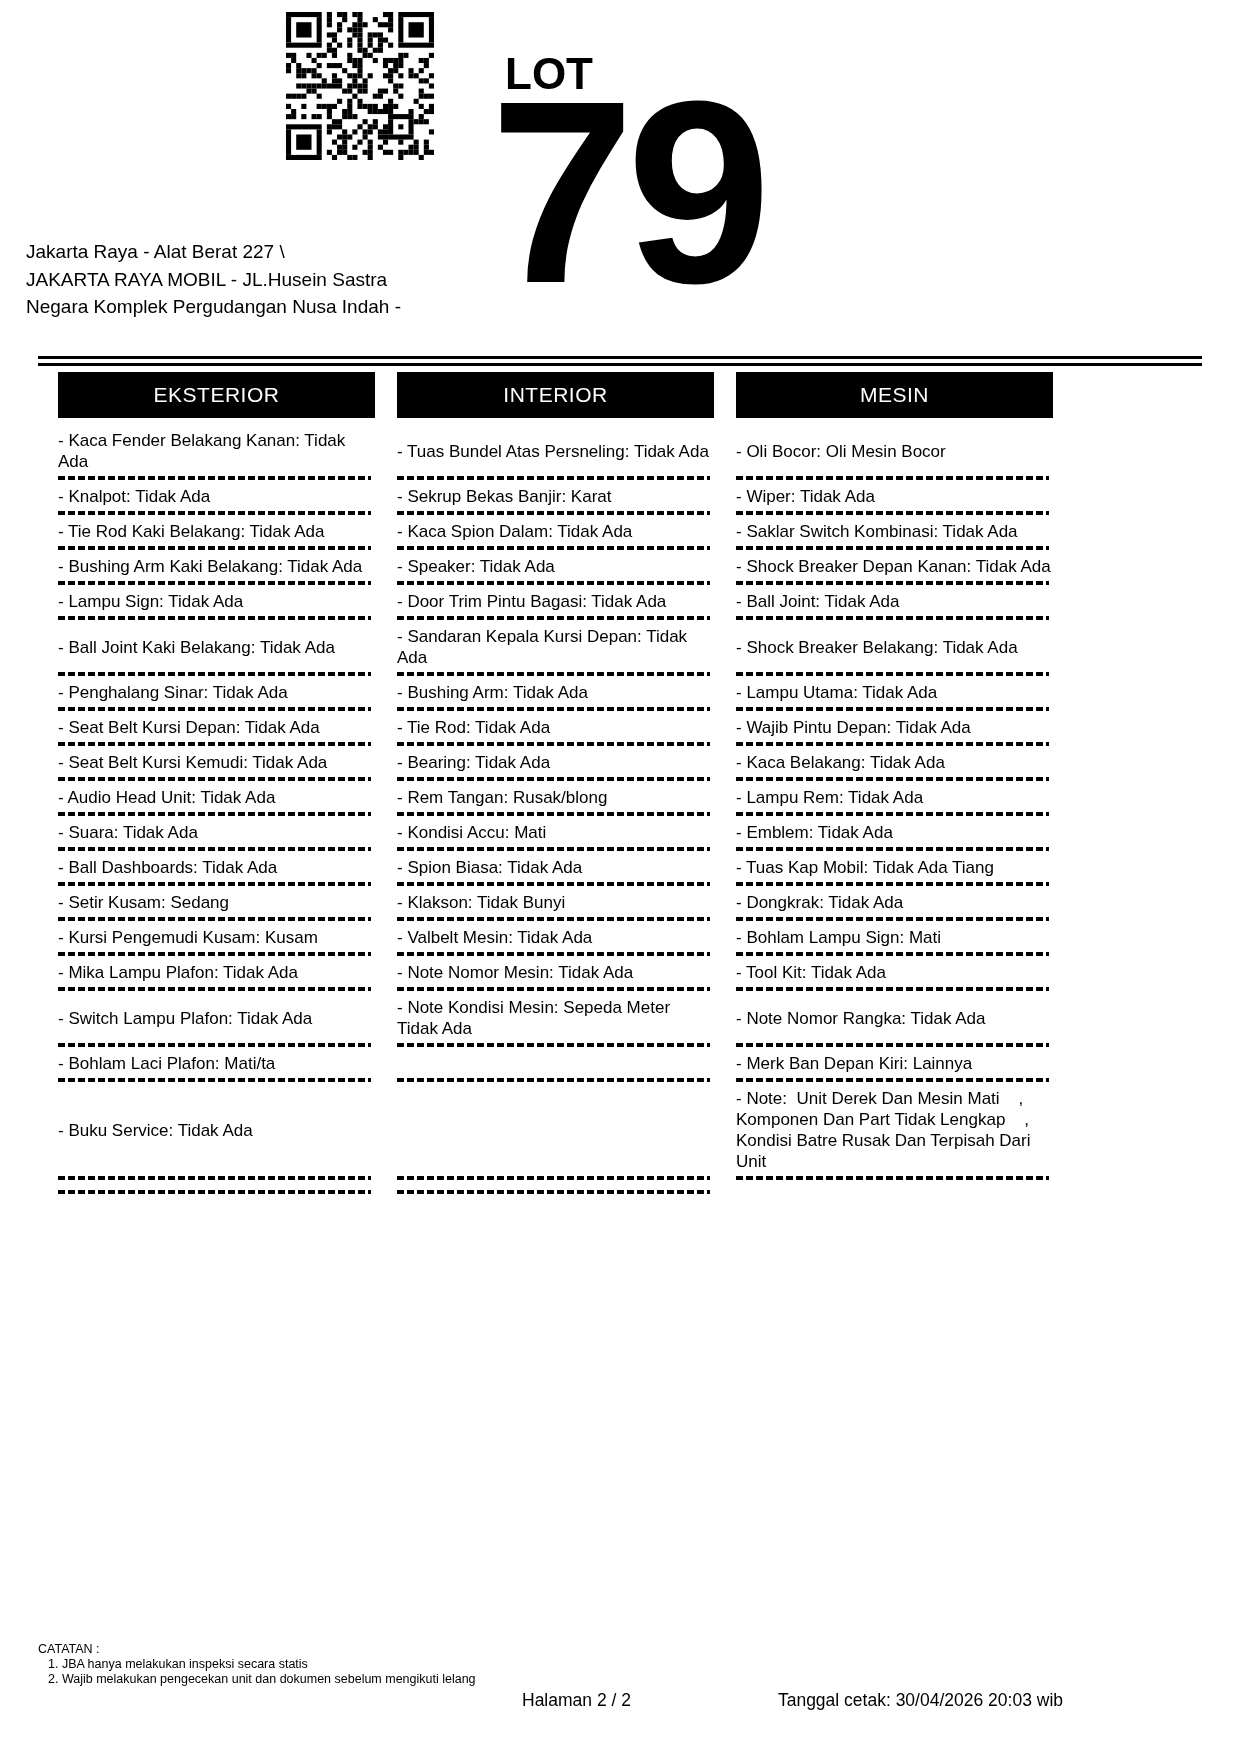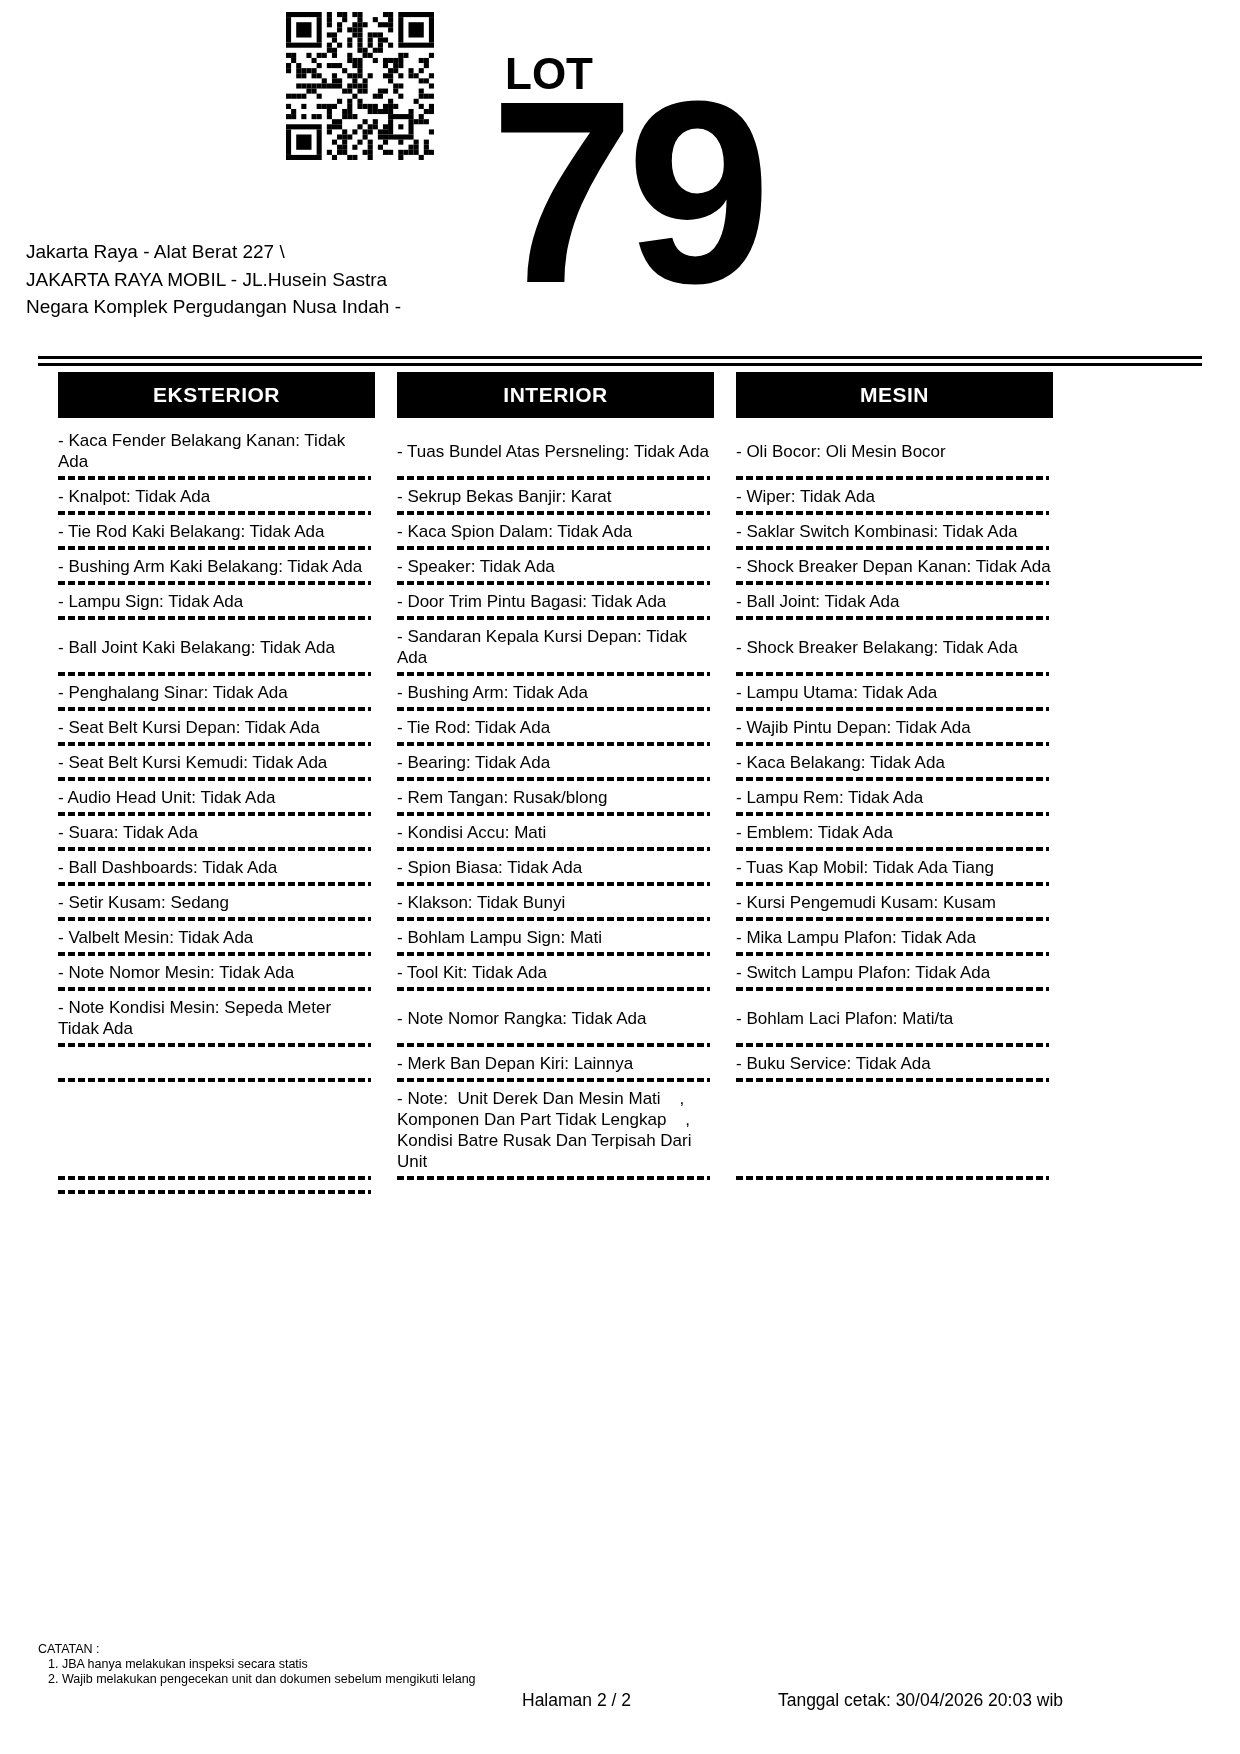--- a/index.html
+++ b/index.html
@@ -45,21 +45,21 @@
     position:absolute; left:58px; top:372px;
     display:grid;
     grid-template-columns:repeat(3,317px);
     column-gap:22px;
     align-items:stretch;
   }
   .col-header {
     background:#000; color:#fff;
     height:46px; margin-bottom:6px;
     display:flex; align-items:center; justify-content:center;
-    font-size:21px; font-weight:bold; letter-spacing:0.5px;
+    font-size:21px; font-weight:normal; letter-spacing:0.5px;
   }
   .cell {
     position:relative;
     display:flex; align-items:center;
     padding:6px 2px 8px 0;
     font-size:17px; line-height:21px;
     white-space:pre-wrap;
   }
   .cell::after {
     content:"";
@@ -424,20 +424,21 @@
       <div class="cell"><span>- Rem Tangan: Rusak/blong</span></div>
       <div class="cell"><span>- Lampu Rem: Tidak Ada</span></div>
       <div class="cell"><span>- Suara: Tidak Ada</span></div>
       <div class="cell"><span>- Kondisi Accu: Mati</span></div>
       <div class="cell"><span>- Emblem: Tidak Ada</span></div>
       <div class="cell"><span>- Ball Dashboards: Tidak Ada</span></div>
       <div class="cell"><span>- Spion Biasa: Tidak Ada</span></div>
       <div class="cell"><span>- Tuas Kap Mobil: Tidak Ada Tiang</span></div>
       <div class="cell"><span>- Setir Kusam: Sedang</span></div>
       <div class="cell"><span>- Klakson: Tidak Bunyi</span></div>
+      <div class="cell"><span>- Dongkrak: Tidak Ada</span></div>
       <div class="cell"><span>- Kursi Pengemudi Kusam: Kusam</span></div>
       <div class="cell"><span>- Valbelt Mesin: Tidak Ada</span></div>
       <div class="cell"><span>- Bohlam Lampu Sign: Mati</span></div>
       <div class="cell"><span>- Mika Lampu Plafon: Tidak Ada</span></div>
       <div class="cell"><span>- Note Nomor Mesin: Tidak Ada</span></div>
       <div class="cell"><span>- Tool Kit: Tidak Ada</span></div>
       <div class="cell"><span>- Switch Lampu Plafon: Tidak Ada</span></div>
       <div class="cell"><span>- Note Kondisi Mesin: Sepeda Meter Tidak Ada</span></div>
       <div class="cell"><span>- Note Nomor Rangka: Tidak Ada</span></div>
       <div class="cell"><span>- Bohlam Laci Plafon: Mati/ta</span></div>

